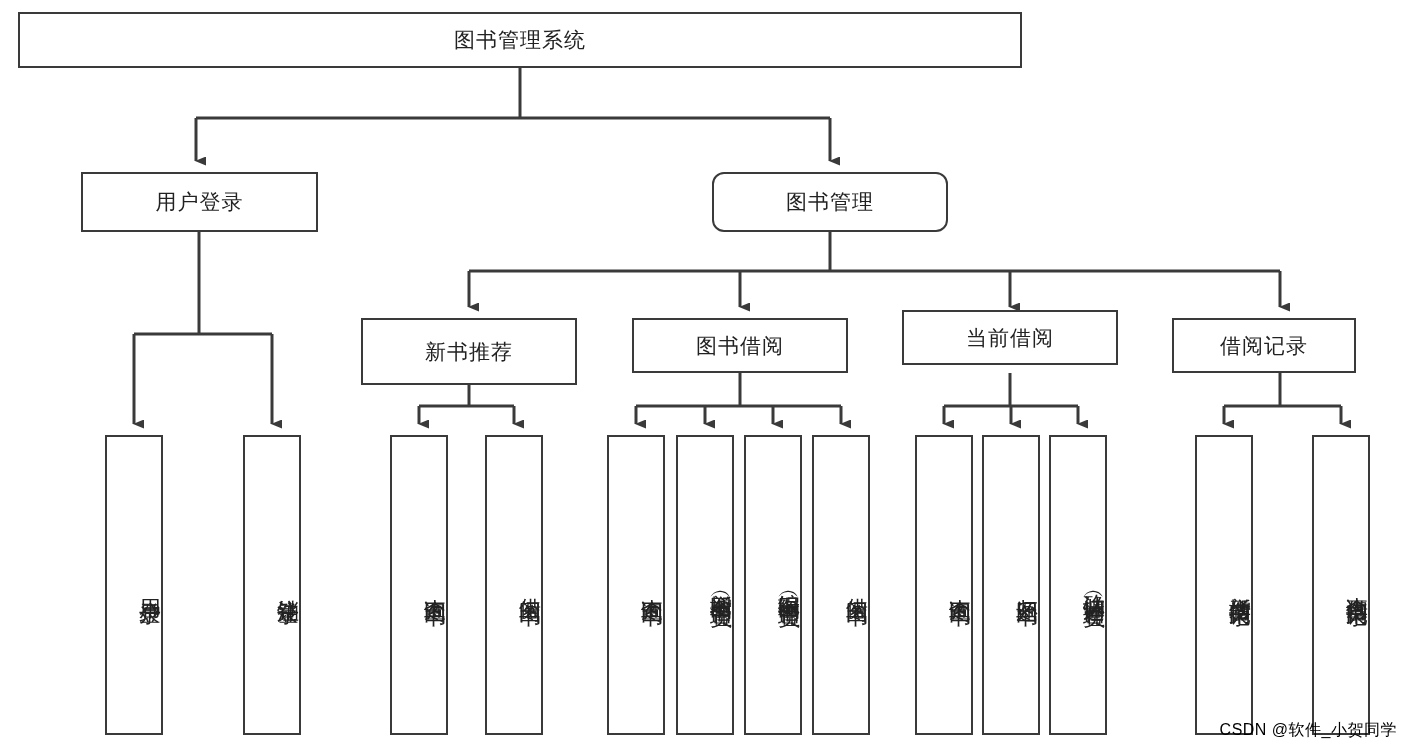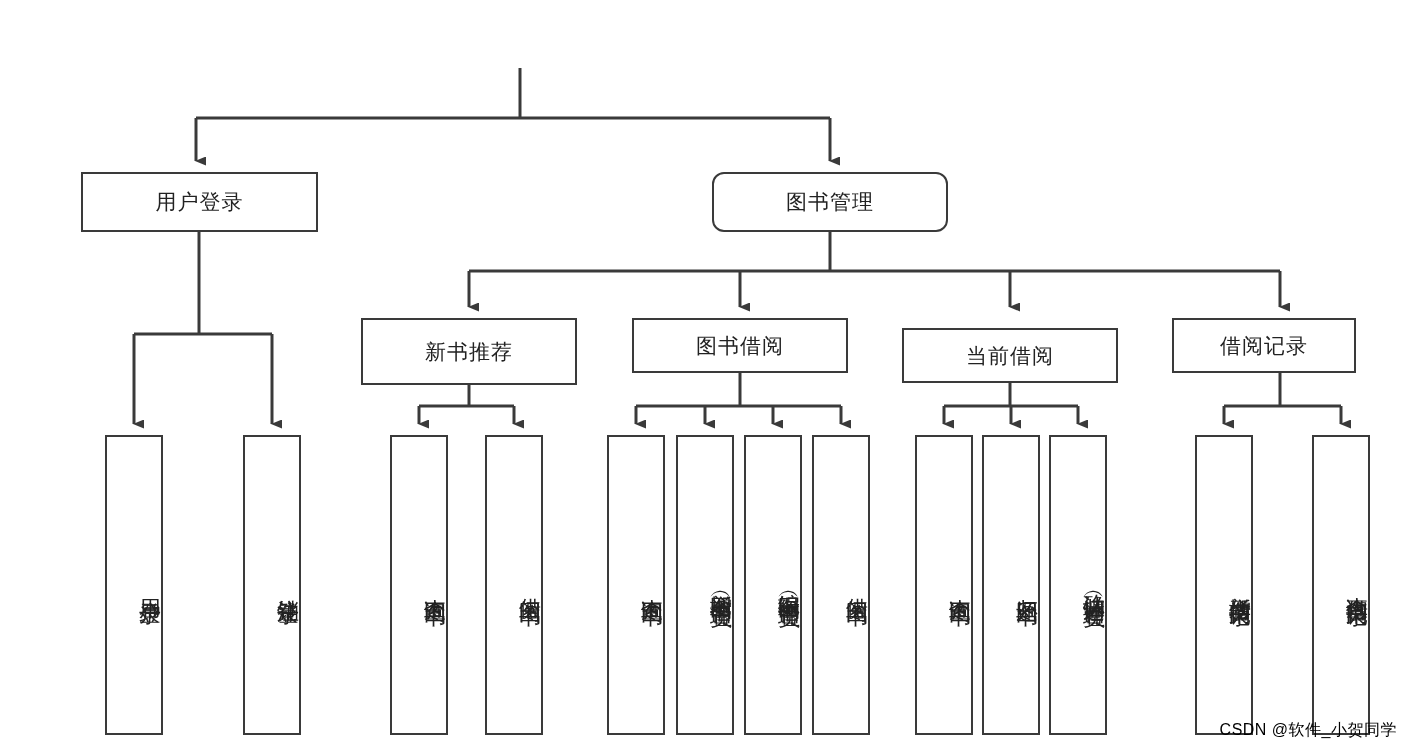--- a/index.html
+++ b/index.html
@@ -115,35 +115,38 @@
       <path d="M 1011 406 L 1011 424" marker-end="url(#arrowhead)"></path>
       <path d="M 1078 406 L 1078 424" marker-end="url(#arrowhead)"></path>
 
       <path d="M 1280 373 L 1280 406"></path>
       <path d="M 1224 406 L 1341 406"></path>
       <path d="M 1224 406 L 1224 424" marker-end="url(#arrowhead)"></path>
       <path d="M 1341 406 L 1341 424" marker-end="url(#arrowhead)"></path>
     </g>
   </svg>
 
+  <div class="node horiz" style="left:18px; top:12px; width:1004px; height:56px;">
+    <span>图书管理系统</span>
+  </div>
 
   <div class="node horiz" style="left:81px; top:172px; width:237px; height:60px;">
     <span>用户登录</span>
   </div>
   <div class="node horiz" style="left:712px; top:172px; width:236px; height:60px;border-radius:12px;">
     <span>图书管理</span>
   </div>
 
   <div class="node horiz" style="left:361px; top:318px; width:216px; height:67px;">
     <span>新书推荐</span>
   </div>
   <div class="node horiz" style="left:632px; top:318px; width:216px; height:55px;">
     <span>图书借阅</span>
   </div>
-  <div class="node horiz" style="left:902px; top:328px; width:216px; height:55px;">
+  <div class="node horiz" style="left:902px; top:310px; width:216px; height:55px;">
     <span>当前借阅</span>
   </div>
   <div class="node horiz" style="left:1172px; top:318px; width:184px; height:55px;">
     <span>借阅记录</span>
   </div>
 
   <div class="node vert" style="left:105px; top:435px; width:58px; height:300px;">
     <span class="vtext">用户登录</span>
   </div>
   <div class="node vert" style="left:243px; top:435px; width:58px; height:300px;">

